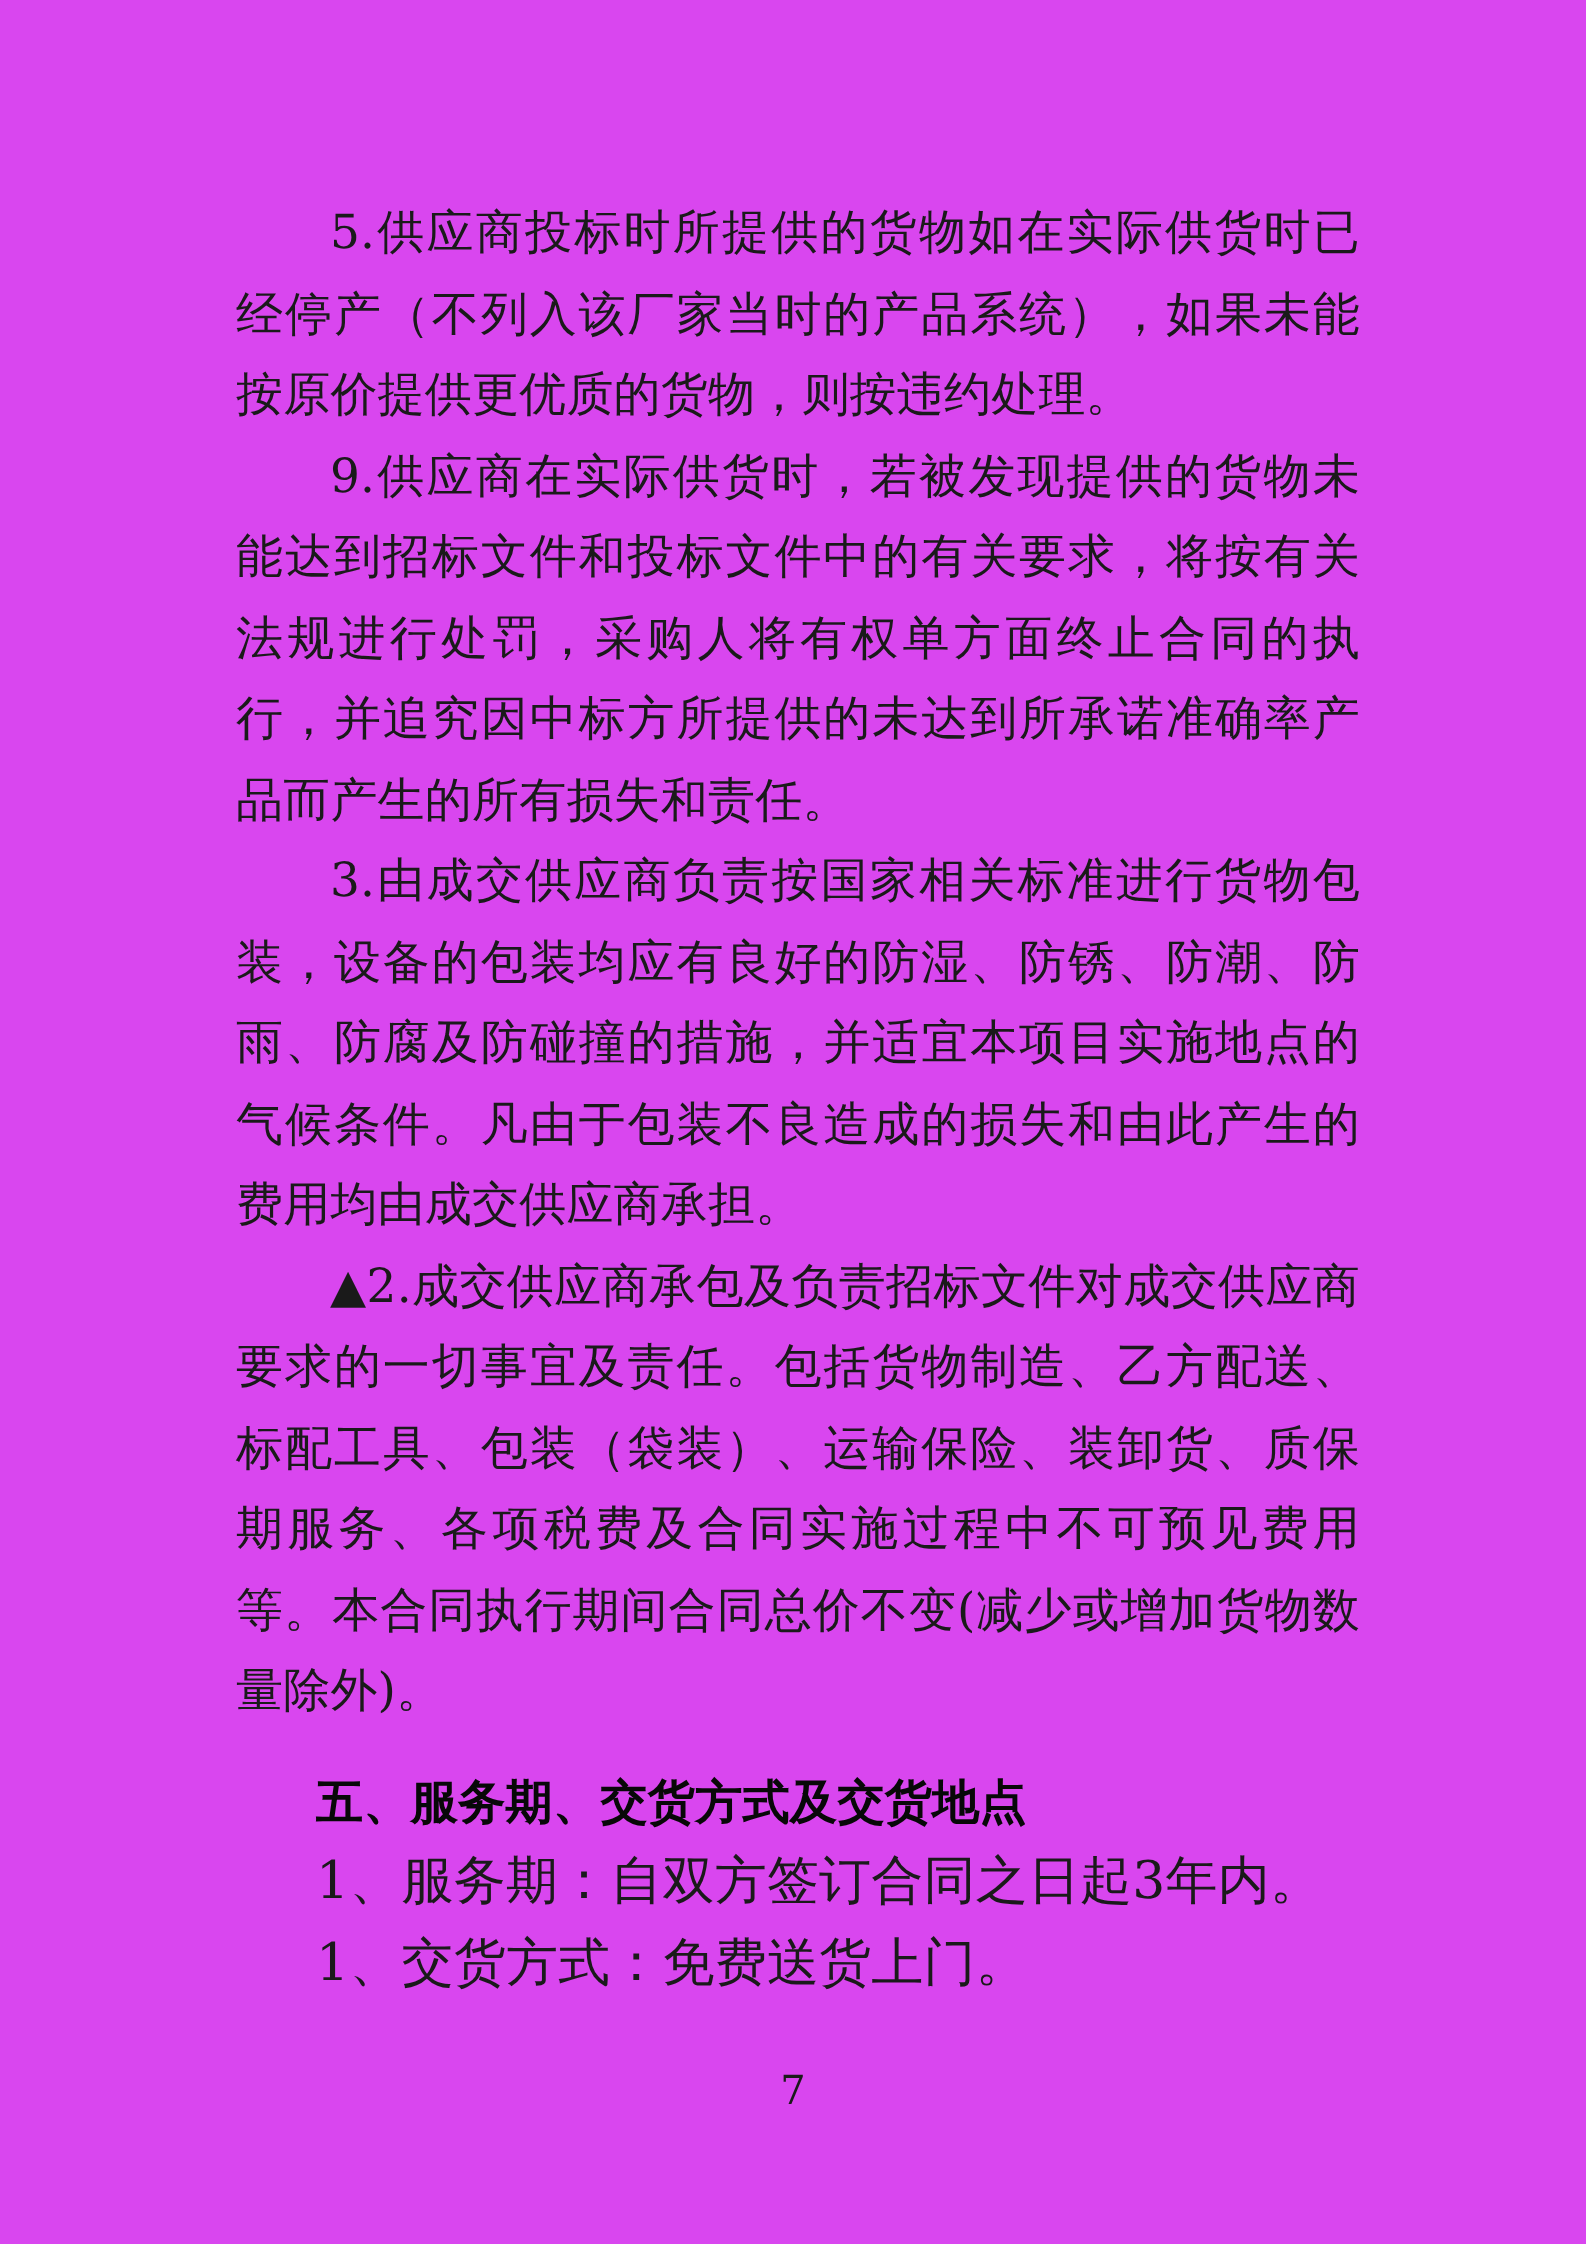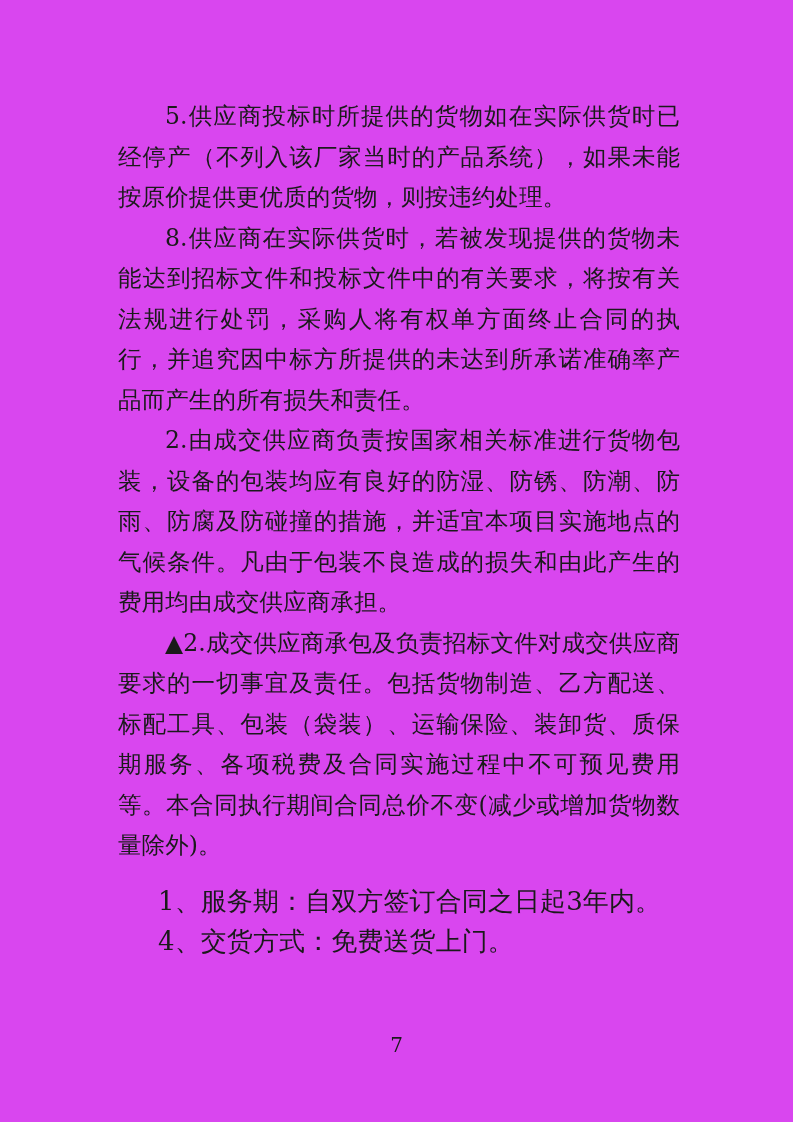--- a/index.html
+++ b/index.html
@@ -76,32 +76,33 @@
 </style>
 </head>
 <body>
 
 <div class="page">
 
   <div class="content">
 
     <p class="para">5.供应商投标时所提供的货物如在实际供货时已经停产（不列入该厂家当时的产品系统），如果未能按原价提供更优质的货物，则按违约处理。</p>
 
-    <p class="para">8.供应商在实际供货时，若被发现提供的货物未能达到招标文件和投标文件中的有关要求，将按有关法规进行处罚，采购人将有权单方面终止合同的执行，并追究因中标方所提供的未达到所承诺准确率产品而产生的所有损失和责任。</p>
+    <p class="para">9.供应商在实际供货时，若被发现提供的货物未能达到招标文件和投标文件中的有关要求，将按有关法规进行处罚，采购人将有权单方面终止合同的执行，并追究因中标方所提供的未达到所承诺准确率产品而产生的所有损失和责任。</p>
 
-    <p class="para">2.由成交供应商负责按国家相关标准进行货物包装，设备的包装均应有良好的防湿、防锈、防潮、防雨、防腐及防碰撞的措施，并适宜本项目实施地点的气候条件。凡由于包装不良造成的损失和由此产生的费用均由成交供应商承担。</p>
+    <p class="para">3.由成交供应商负责按国家相关标准进行货物包装，设备的包装均应有良好的防湿、防锈、防潮、防雨、防腐及防碰撞的措施，并适宜本项目实施地点的气候条件。凡由于包装不良造成的损失和由此产生的费用均由成交供应商承担。</p>
 
     <p class="para">▲2.成交供应商承包及负责招标文件对成交供应商要求的一切事宜及责任。包括货物制造、乙方配送、标配工具、包装（袋装）、运输保险、装卸货、质保期服务、各项税费及合同实施过程中不可预见费用等。本合同执行期间合同总价不变(减少或增加货物数量除外)。</p>
 
 
     <div class="spacer-heading"></div>
 
+    <h2 class="heading">五、服务期、交货方式及交货地点</h2>
 
     <p class="listitem">1、服务期：自双方签订合同之日起3年内。</p>
 
-    <p class="listitem">4、交货方式：免费送货上门。</p>
+    <p class="listitem">1、交货方式：免费送货上门。</p>
 
 
   </div>
 
   <div class="page-number">7</div>
 
 </div>
 
 </body></html>

